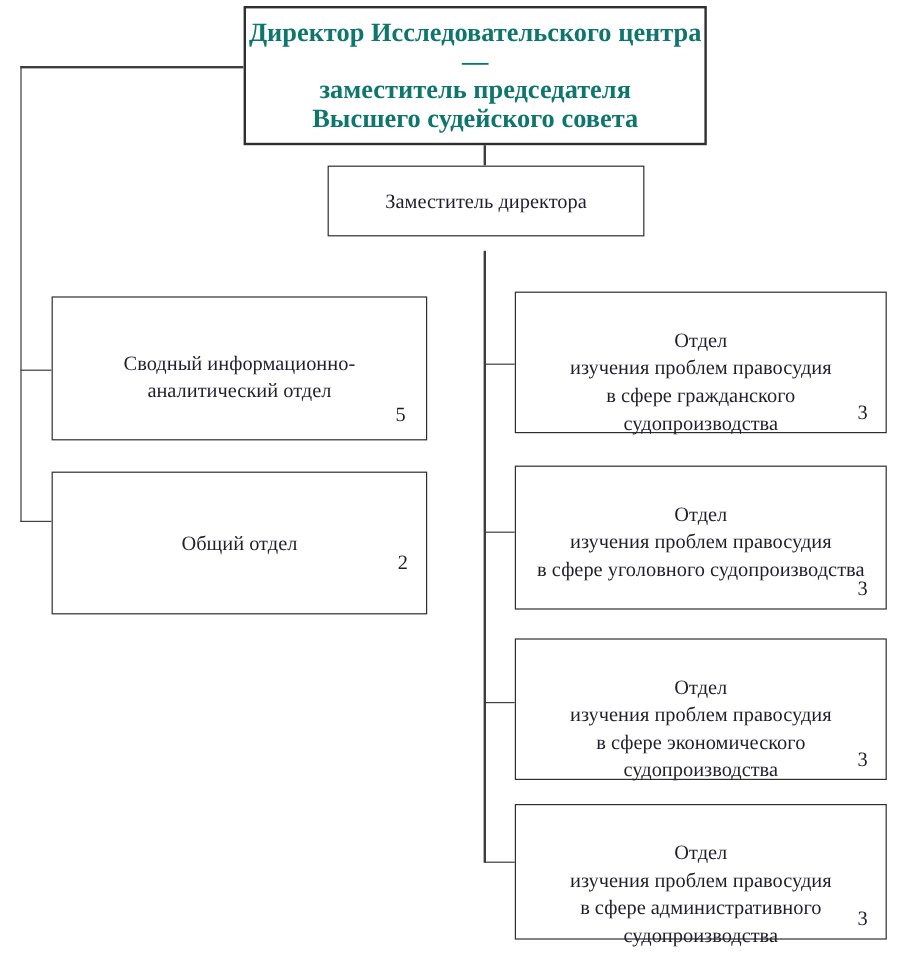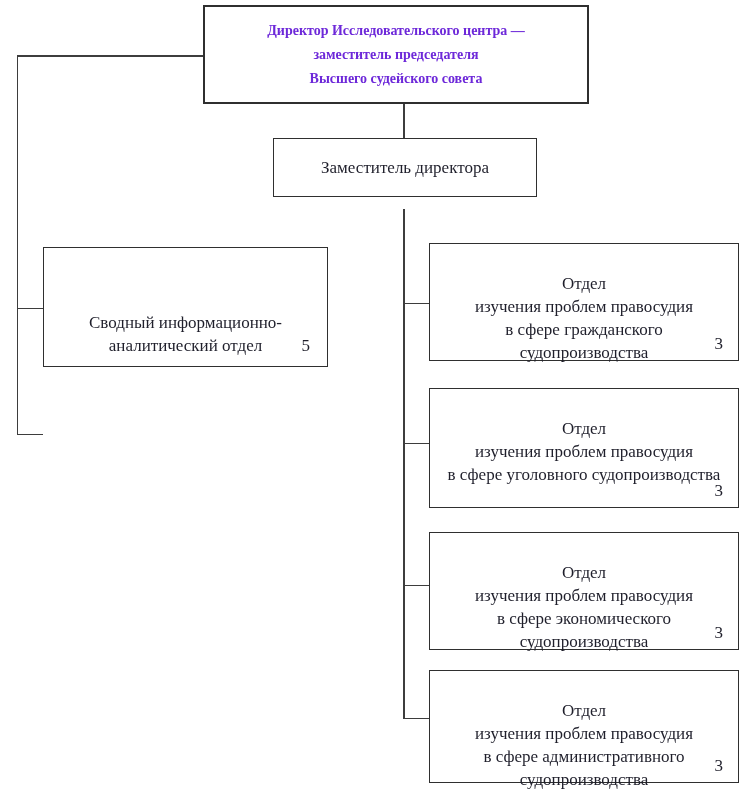--- a/index.html
+++ b/index.html
@@ -25,31 +25,31 @@
     font-size: 17px;
     line-height: 23px;
     white-space: pre-line;
   }
   .node-flex {
     display: flex;
     align-items: center;
     justify-content: center;
   }
   .node-director {
-    left: 203px; top: 5px; width: 386px; height: 99px;
+    left: 203px; top: 5px; width: 386px; height: 116px;
     border-width: 2px;
     font-weight: bold;
-    font-size: 14px;
+    font-size: 22px;
     line-height: 24px;
-    color: #6d28d9;
+    color: #0f766e;
   }
   .node-deputy {
     left: 273px; top: 138px; width: 264px; height: 59px;
   }
-  .node-left1 { left: 43px;  top: 247px; width: 285px; height: 120px; padding-top: 40px; }
+  .node-left1 { left: 43px;  top: 247px; width: 313px; height: 120px; padding-top: 20px; }
   .node-left2 { left: 43px;  top: 393px; width: 313px; height: 119px; }
   .node-r1    { left: 429px; top: 243px; width: 310px; height: 118px; padding-top: 5px; }
   .node-r2    { left: 429px; top: 388px; width: 310px; height: 120px; padding-top: 5px; }
   .node-r3    { left: 429px; top: 532px; width: 310px; height: 118px; padding-top: 5px; }
   .node-r4    { left: 429px; top: 670px; width: 310px; height: 113px; padding-top: 5px; }
   .staff-count {
     position: absolute;
     right: 15px;
     bottom: 6px;
     font-size: 17px;
@@ -100,20 +100,24 @@
   <div class="node node-flex node-deputy">
     <span>Заместитель директора</span>
   </div>
 
   <div class="node node-left1">
     <span>Сводный информационно-
 аналитический отдел</span>
     <span class="staff-count">5</span>
   </div>
 
+  <div class="node node-flex node-left2">
+    <span>Общий отдел</span>
+    <span class="staff-count">2</span>
+  </div>
 
   <div class="node node-r1">
     <span>Отдел
 изучения проблем правосудия
 в сфере гражданского
 судопроизводства</span>
     <span class="staff-count">3</span>
   </div>
 
   <div class="node node-r2">

